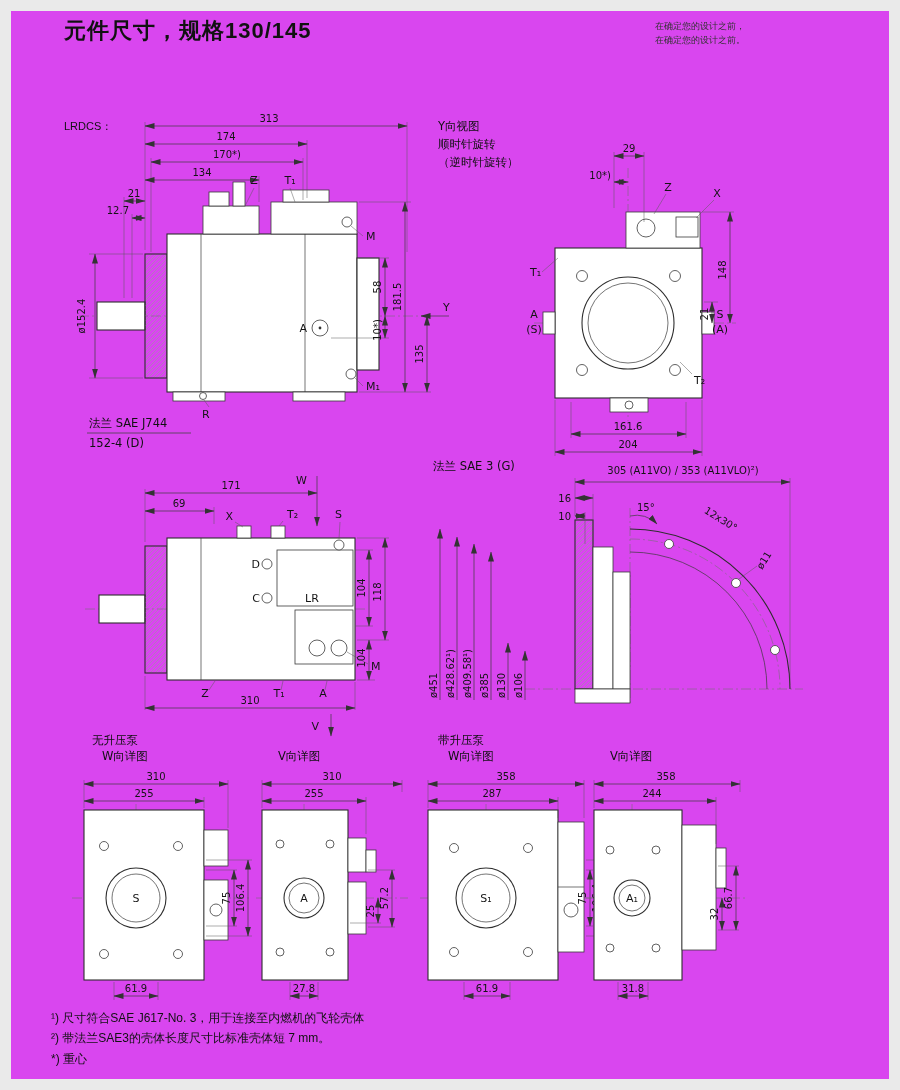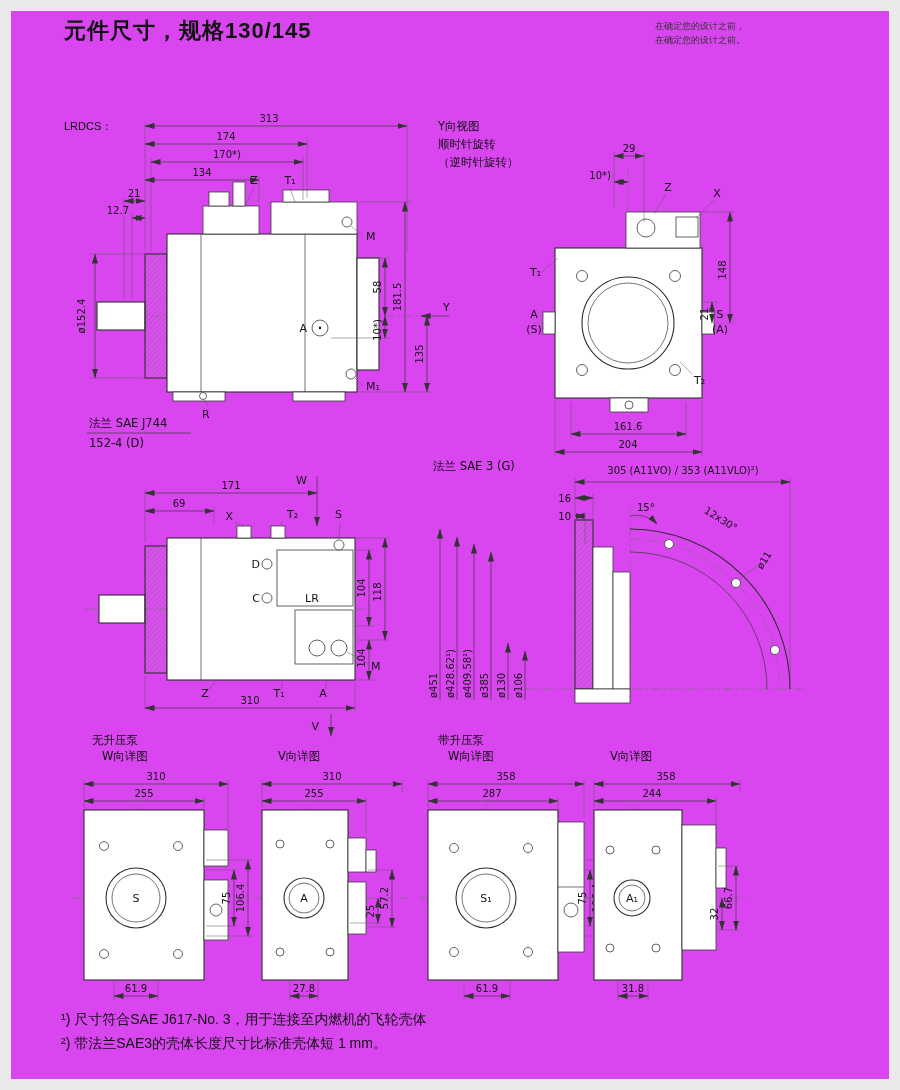--- a/index.html
+++ b/index.html
@@ -6,21 +6,21 @@
   html,body { background:#d9d9d9; }
   .sheet {
     position:relative; width:900px; height:1090px; background:#d946ef;
     font-family:"Liberation Sans","DejaVu Sans",sans-serif; color:#1a1a1a; overflow:hidden;
   }
   .frame { position:absolute; inset:0; border:11px solid #eaeaea; pointer-events:none; z-index:60; }
   .abs { position:absolute; }
   .title { position:absolute; left:64px; top:16px; font-size:22px; letter-spacing:1px; color:#111; }
   .advice { position:absolute; left:600px; top:20px; width:200px; font-size:9px; line-height:1.55; text-align:center; color:#333; }
   .subtitle { position:absolute; left:64px; top:70px; font-size:11px; line-height:1.55; color:#111;margin-top:48px; }
-  .footnotes { position:absolute; left:61px; top:1008px; font-size:14px; line-height:1.7; color:#111; }
+  .footnotes { position:absolute; left:51px; top:1008px; font-size:12px; line-height:1.7; color:#111; }
   svg text { font-family:"DejaVu Sans","Liberation Sans",sans-serif; }
   .dt { font-size:10px; fill:#141414; }
   .pt { font-size:11px; fill:#141414; }
   .vt { font-size:11.5px; fill:#101010; }
   .ol  { fill:none; stroke:#2e2e2e; stroke-width:1.1; }
   .olf { fill:#ffffff; stroke:#2e2e2e; stroke-width:1.1; }
   .ol2 { fill:none; stroke:#3a3a3a; stroke-width:0.7; }
   .olf2{ fill:#ffffff; stroke:#3a3a3a; stroke-width:0.8; }
   .dl { stroke:#3c3c3c; stroke-width:0.7; fill:none; }
   .xl { stroke:#5a5a5a; stroke-width:0.5; fill:none; }
@@ -525,17 +525,18 @@
       <text class="dt" x="70" y="67" text-anchor="middle">244</text>
       <text class="dt" x="150" y="168" text-anchor="middle" transform="rotate(-90 150 168)">66.7</text>
       <text class="dt" x="136" y="184" text-anchor="middle" transform="rotate(-90 136 184)">32</text>
       <text class="dt" x="51" y="262" text-anchor="middle">31.8</text>
       <text class="pt" x="50" y="172" text-anchor="middle">A₁</text>
     </g>
   </svg>
 
   <div class="footnotes">
     <div>¹) 尺寸符合SAE J617-No. 3，用于连接至内燃机的飞轮壳体</div>
-    <div>²) 带法兰SAE3的壳体长度尺寸比标准壳体短 1 mm。</div>
+    <div>²) 带法兰SAE3的壳体长度尺寸比标准壳体短 7 mm。</div>
+    <div>*) 重心</div>
   </div>
 
   <div class="frame"></div>
 </div>
 
 </body></html>

